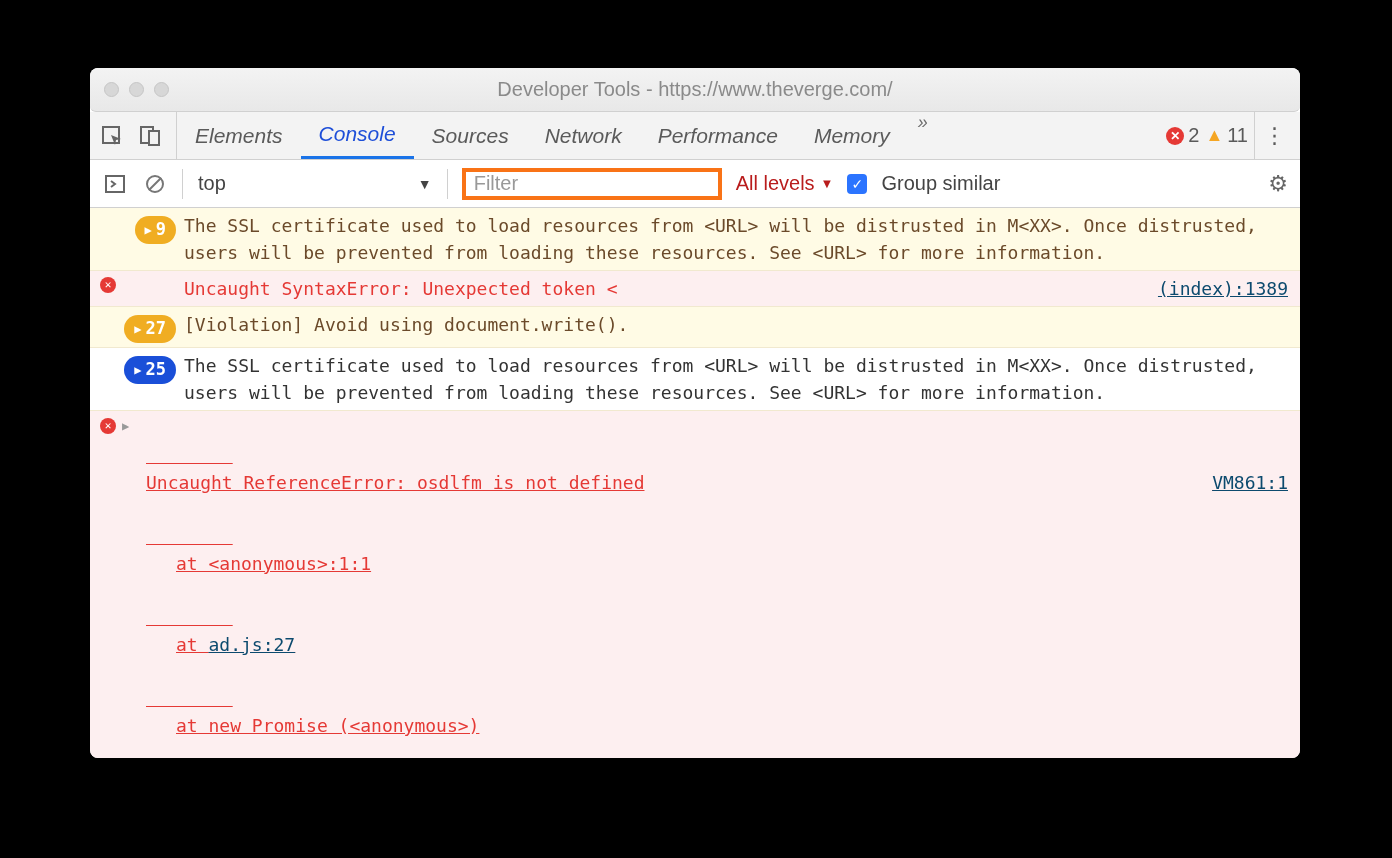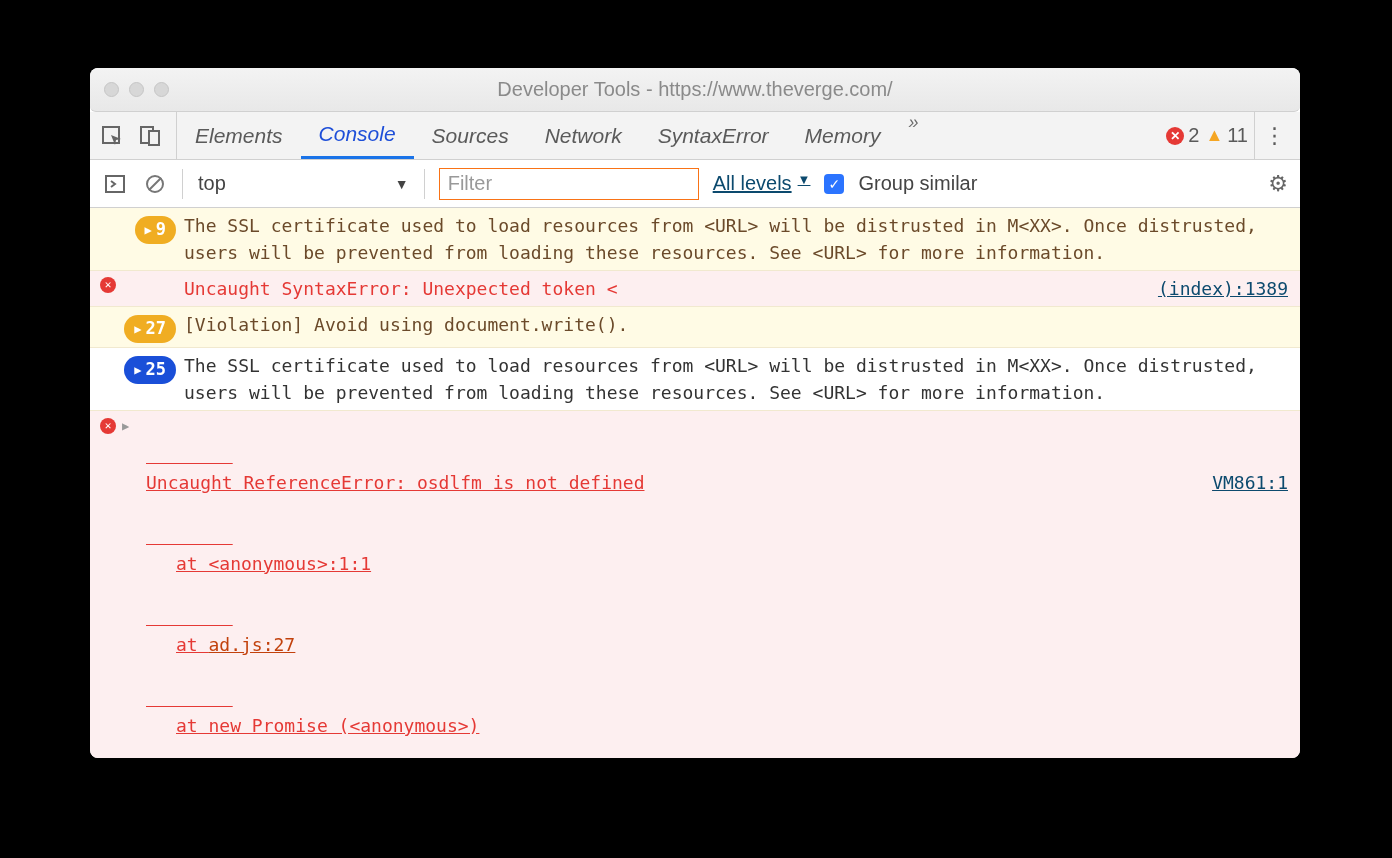--- a/index.html
+++ b/index.html
@@ -66,24 +66,24 @@
     display:flex;
     align-items:center;
     gap:14px;
     padding:0 12px;
     font-size:20px;
     color:#444;
     background:#fff;
   }
   .tool-icon { width:26px; height:26px; display:flex; align-items:center; justify-content:center; color:#666;}
   .sep { width:1px; height:30px; background:#d0d0d0; }
-  .context-select { display:flex; align-items:center; gap:69px; border:1px solid transparent; }
+  .context-select { display:flex; align-items:center; gap:92px; border:1px solid transparent; }
   .context-select .caret { color:#444; font-size:14px; margin-left:100px;}
-  .filter { border:1px solid #f97316; height:32px; width:260px; padding:0 8px; font-size:20px; color:#888; display:flex; align-items:center; background:#fff;}
-  .levels { display:flex; gap:6px; color:#0c4a6e;text-decoration:underline;}
+  .filter { border:4px solid #f97316; height:32px; width:260px; padding:0 8px; font-size:20px; color:#888; display:flex; align-items:center; background:#fff;}
+  .levels { display:flex; align-items:center; gap:6px; color:#b91c1c;}
   .chk { width:20px; height:20px; border-radius:4px; background:#2b74ff; display:flex; align-items:center; justify-content:center; color:#fff; font-size:14px; }
   .gear { margin-left:auto; font-size:22px; color:#666;}
 
   .console-body {
     flex:1;
     overflow:hidden;
     font-family: Menlo, Consolas, monospace;
     font-size:18px;
     line-height:1.5;
   }
@@ -99,21 +99,21 @@
   .pill { display:inline-flex; align-items:center; gap:4px; border-radius:14px; padding:1px 10px; font-weight:bold; font-size:17px; }
   .pill.warn { background:#f0ad22; color:#fff; }
   .pill.info { background:#1a4fd8; color:#fff; }
   .pill .tri { font-size:12px; }
 
   .err-icon-col { width:78px; flex-shrink:0; text-align:right; padding-top:2px; display:flex; justify-content:flex-start; padding-left:2px; gap:6px; align-items:center;}
   .red-dot { width:16px; height:16px; border-radius:50%; background:#e53935; color:#fff; font-size:11px; display:flex; align-items:center; justify-content:center; font-weight:bold;}
   .gray-tri { color:#999; font-size:12px;}
   .stack { color:#e53935;text-decoration:underline; }
   .stack .at { color:#e53935; }
-  .stack u { color:#c2410c; }
+  .stack u { color:#0c4a6e; }
   svg { display:block; }
 </style>
 </head>
 <body>
 
 <div class="window">
 
   <div class="titlebar">
     <div class="traffic">
       <span></span>
@@ -136,21 +136,21 @@
             <rect x="2" y="2" width="12" height="16" fill="none" stroke="#666" stroke-width="2"></rect>
             <rect x="10" y="6" width="10" height="14" fill="#f3f3f3" stroke="#666" stroke-width="2"></rect>
           </svg>
       </div>
     </div>
     <div class="tabs">
       <div class="tab">Elements</div>
       <div class="tab active">Console</div>
       <div class="tab">Sources</div>
       <div class="tab">Network</div>
-      <div class="tab">SyntaxError</div>
+      <div class="tab">Performance</div>
       <div class="tab">Memory</div>
       <div class="chevron2">»</div>
     </div>
     <div class="tb-right">
       <div class="err-pill">
         <span class="red-x">✕</span>
         <span>2</span>
       </div>
       <div class="warn-pill">
         <span class="tri-warn">▲</span>

